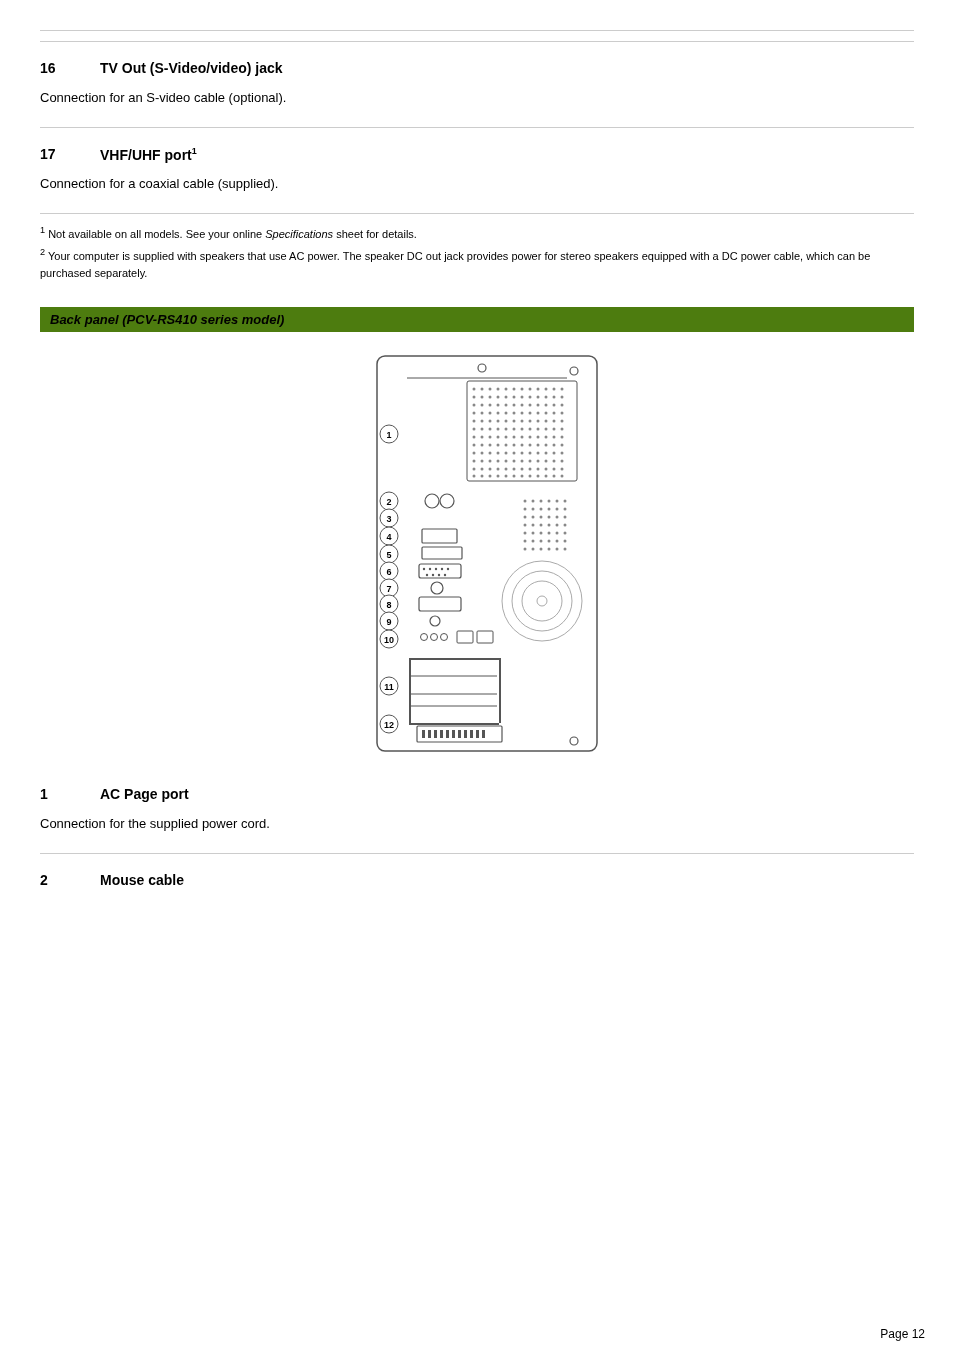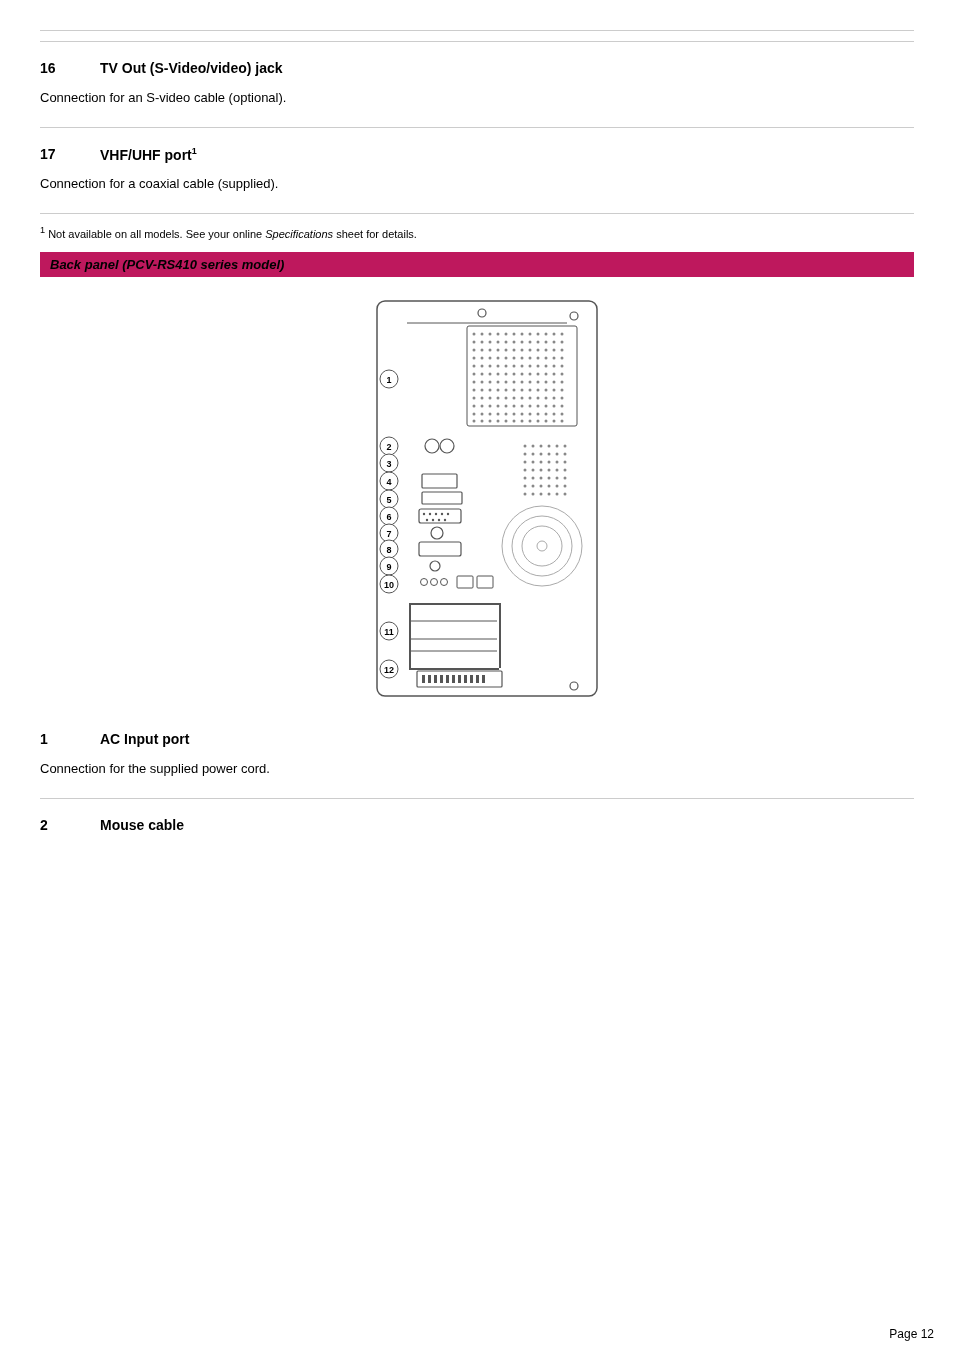--- a/index.html
+++ b/index.html
@@ -43,37 +43,37 @@
     .footnote-area {
       margin: 8px 0;
       font-size: 11px;
       line-height: 1.5;
     }
     .footnote-line {
       margin-bottom: 4px;
     }
     .italic { font-style: italic; }
     .section-banner {
-      background: #be185d;
+      background: #4d7c0f;
       padding: 5px 10px;
       font-weight: bold;
       font-style: italic;
       font-size: 13px;
       margin-bottom: 14px;
-      margin-top: 10px;
+      margin-top: 26px;
     }
     .back-panel-diagram {
       display: flex;
       justify-content: center;
       margin: 10px 0 20px 0;
     }
     .page-number {
       position: absolute;
       bottom: 10px;
-      right: 20px;
+      right: 29px;
       font-size: 12px;
     }
     .network-icon {
       display: inline-block;
       font-size: 11px;
       font-family: monospace;
       border: 1px solid #000;
       padding: 0 2px;
       margin: 0 2px;
       vertical-align: middle;
@@ -116,20 +116,23 @@
   <div class="section-body">
     Connection for a coaxial cable (supplied).
   </div>
 </div>
 
 <hr class="divider">
 
 <div class="footnote-area">
   <div class="footnote-line">
     <sup>1</sup> Not available on all models. See your online <span class="italic">Specifications</span> sheet for details.
+  </div>
+  <div class="footnote-line">
+    <sup>2</sup> Your computer is supplied with speakers that use AC power. The speaker DC out jack provides power for stereo speakers equipped with a DC power cable, which can be purchased separately.
   </div>
 </div>
 
 <div class="section-banner">
   Back panel (PCV-RS410 series model)
 </div>
 
 <div class="back-panel-diagram">
   <svg width="300" height="420" viewBox="0 0 300 420" xmlns="http://www.w3.org/2000/svg" style="border:none;">
 
@@ -443,21 +446,21 @@
         <circle cx="222" cy="203" r="1.5"></circle>
         <circle cx="230" cy="203" r="1.5"></circle>
         <circle cx="238" cy="203" r="1.5"></circle>
     </g>
   </svg>
 </div>
 
 <div>
   <div class="section-heading">
     <span class="section-number">1</span>
-    <span class="section-title">AC Input port</span>
+    <span class="section-title">AC Page port</span>
   </div>
   <div class="section-body">
     Connection for the supplied power cord.
   </div>
 </div>
 
 <hr class="divider">
 
 <div>
   <div class="section-heading">

